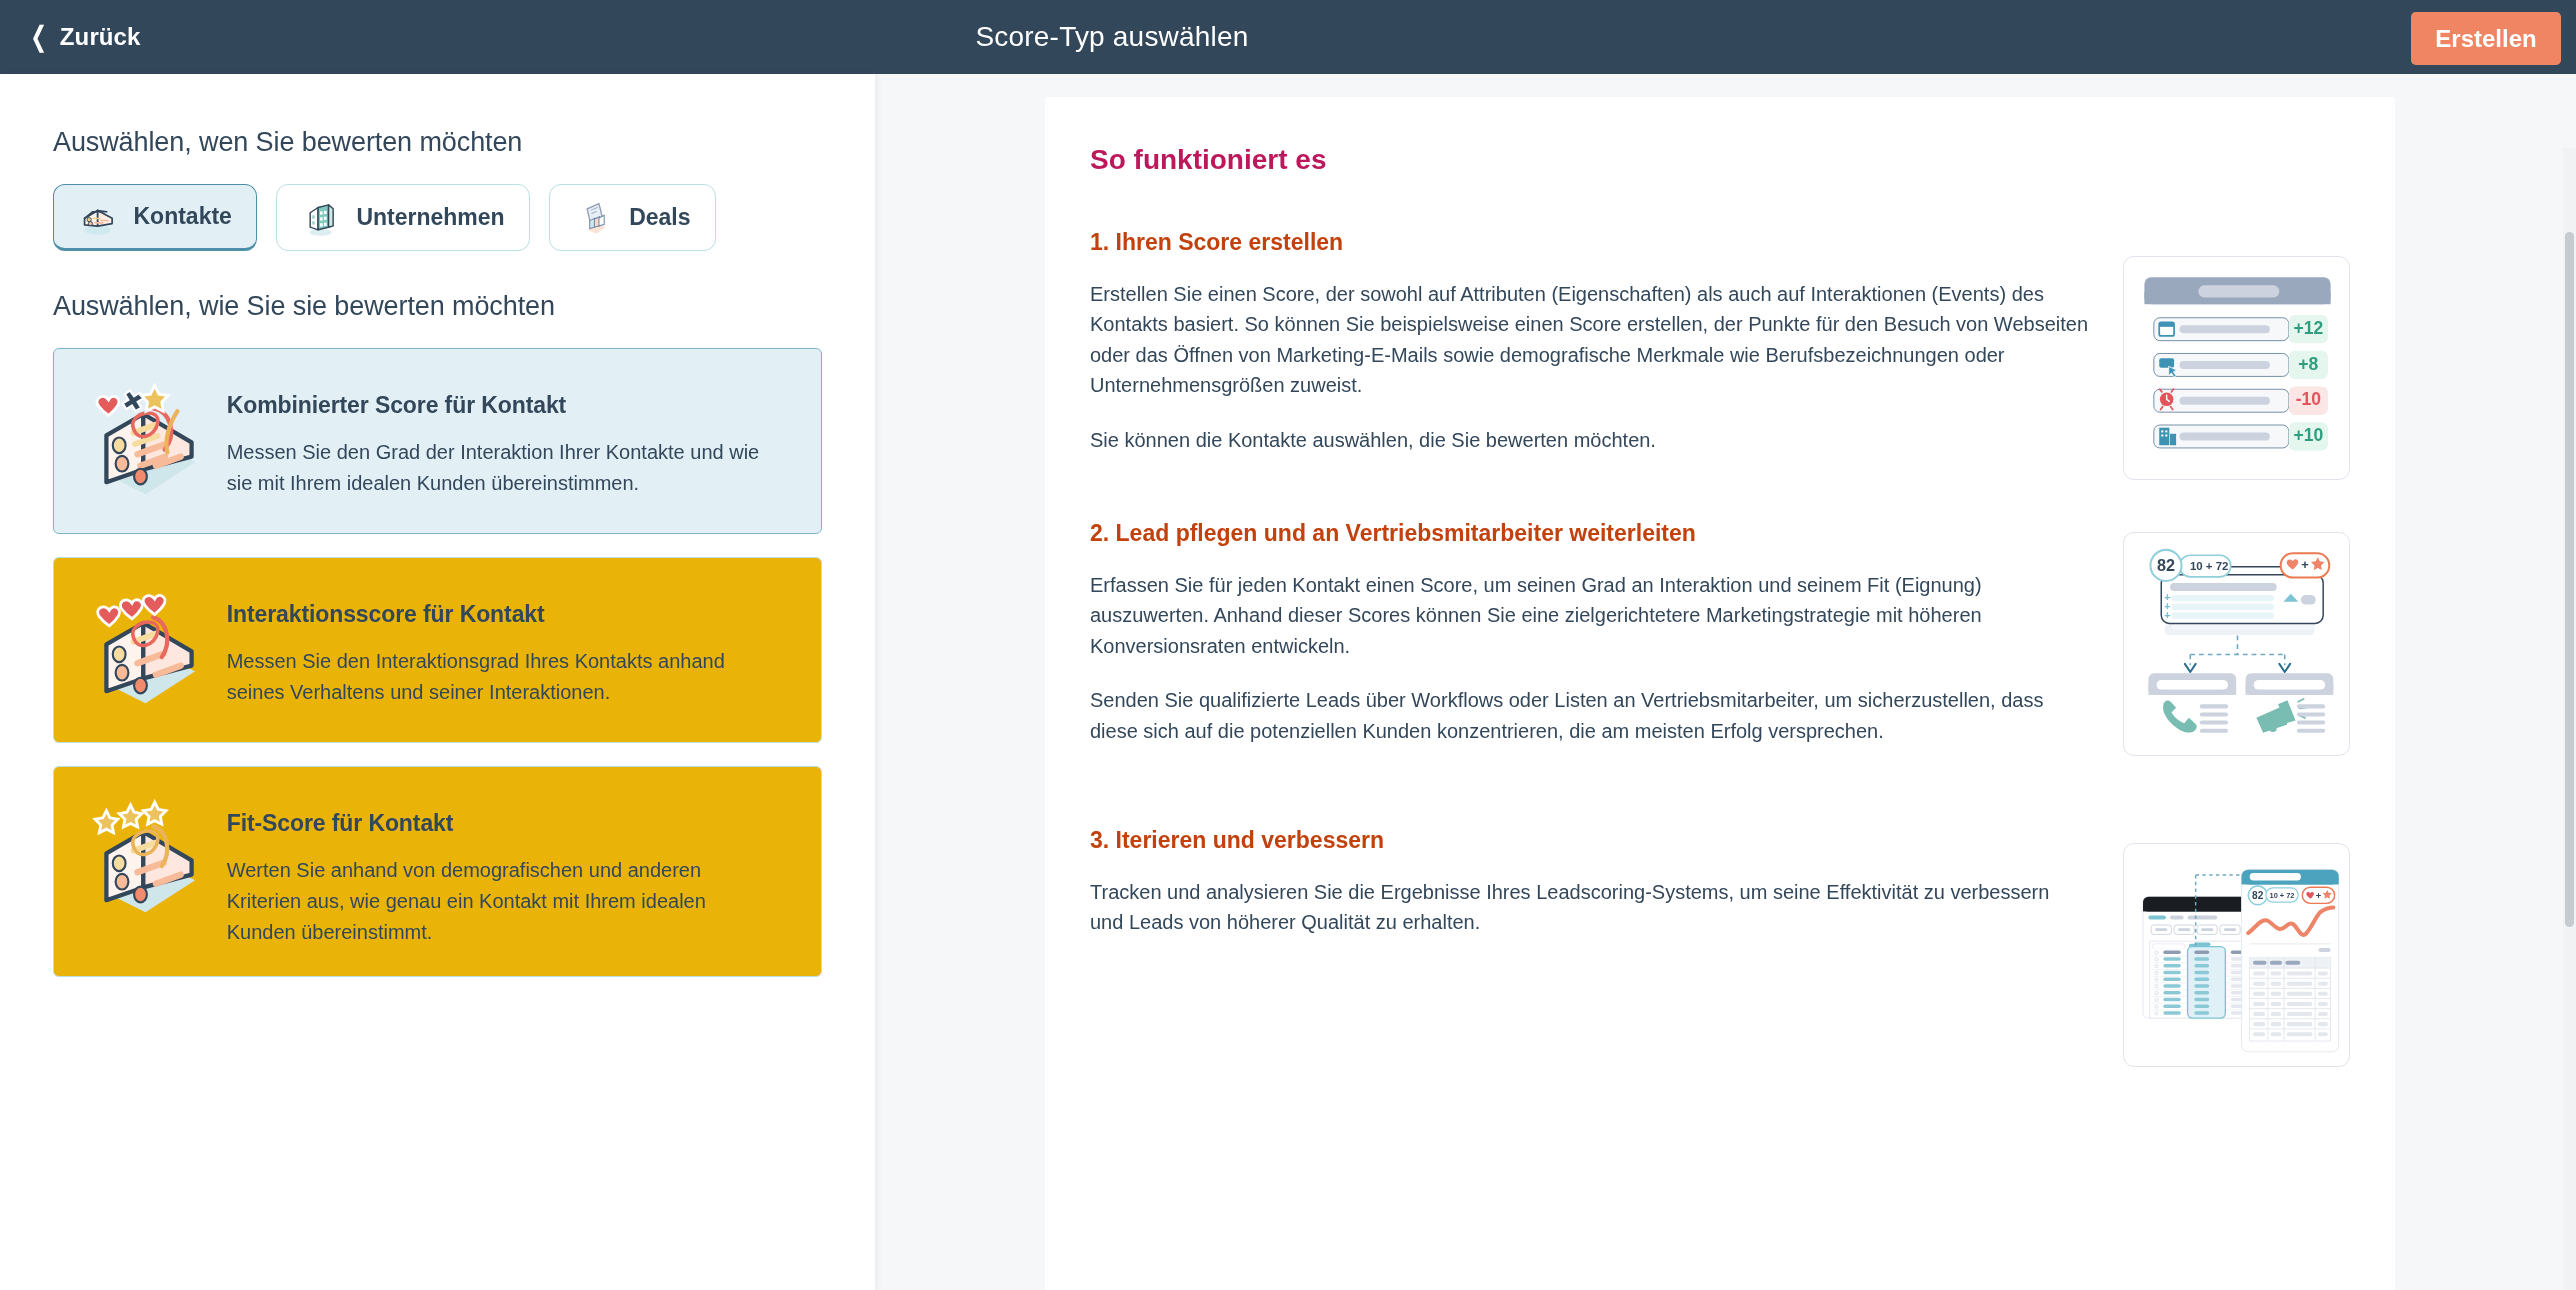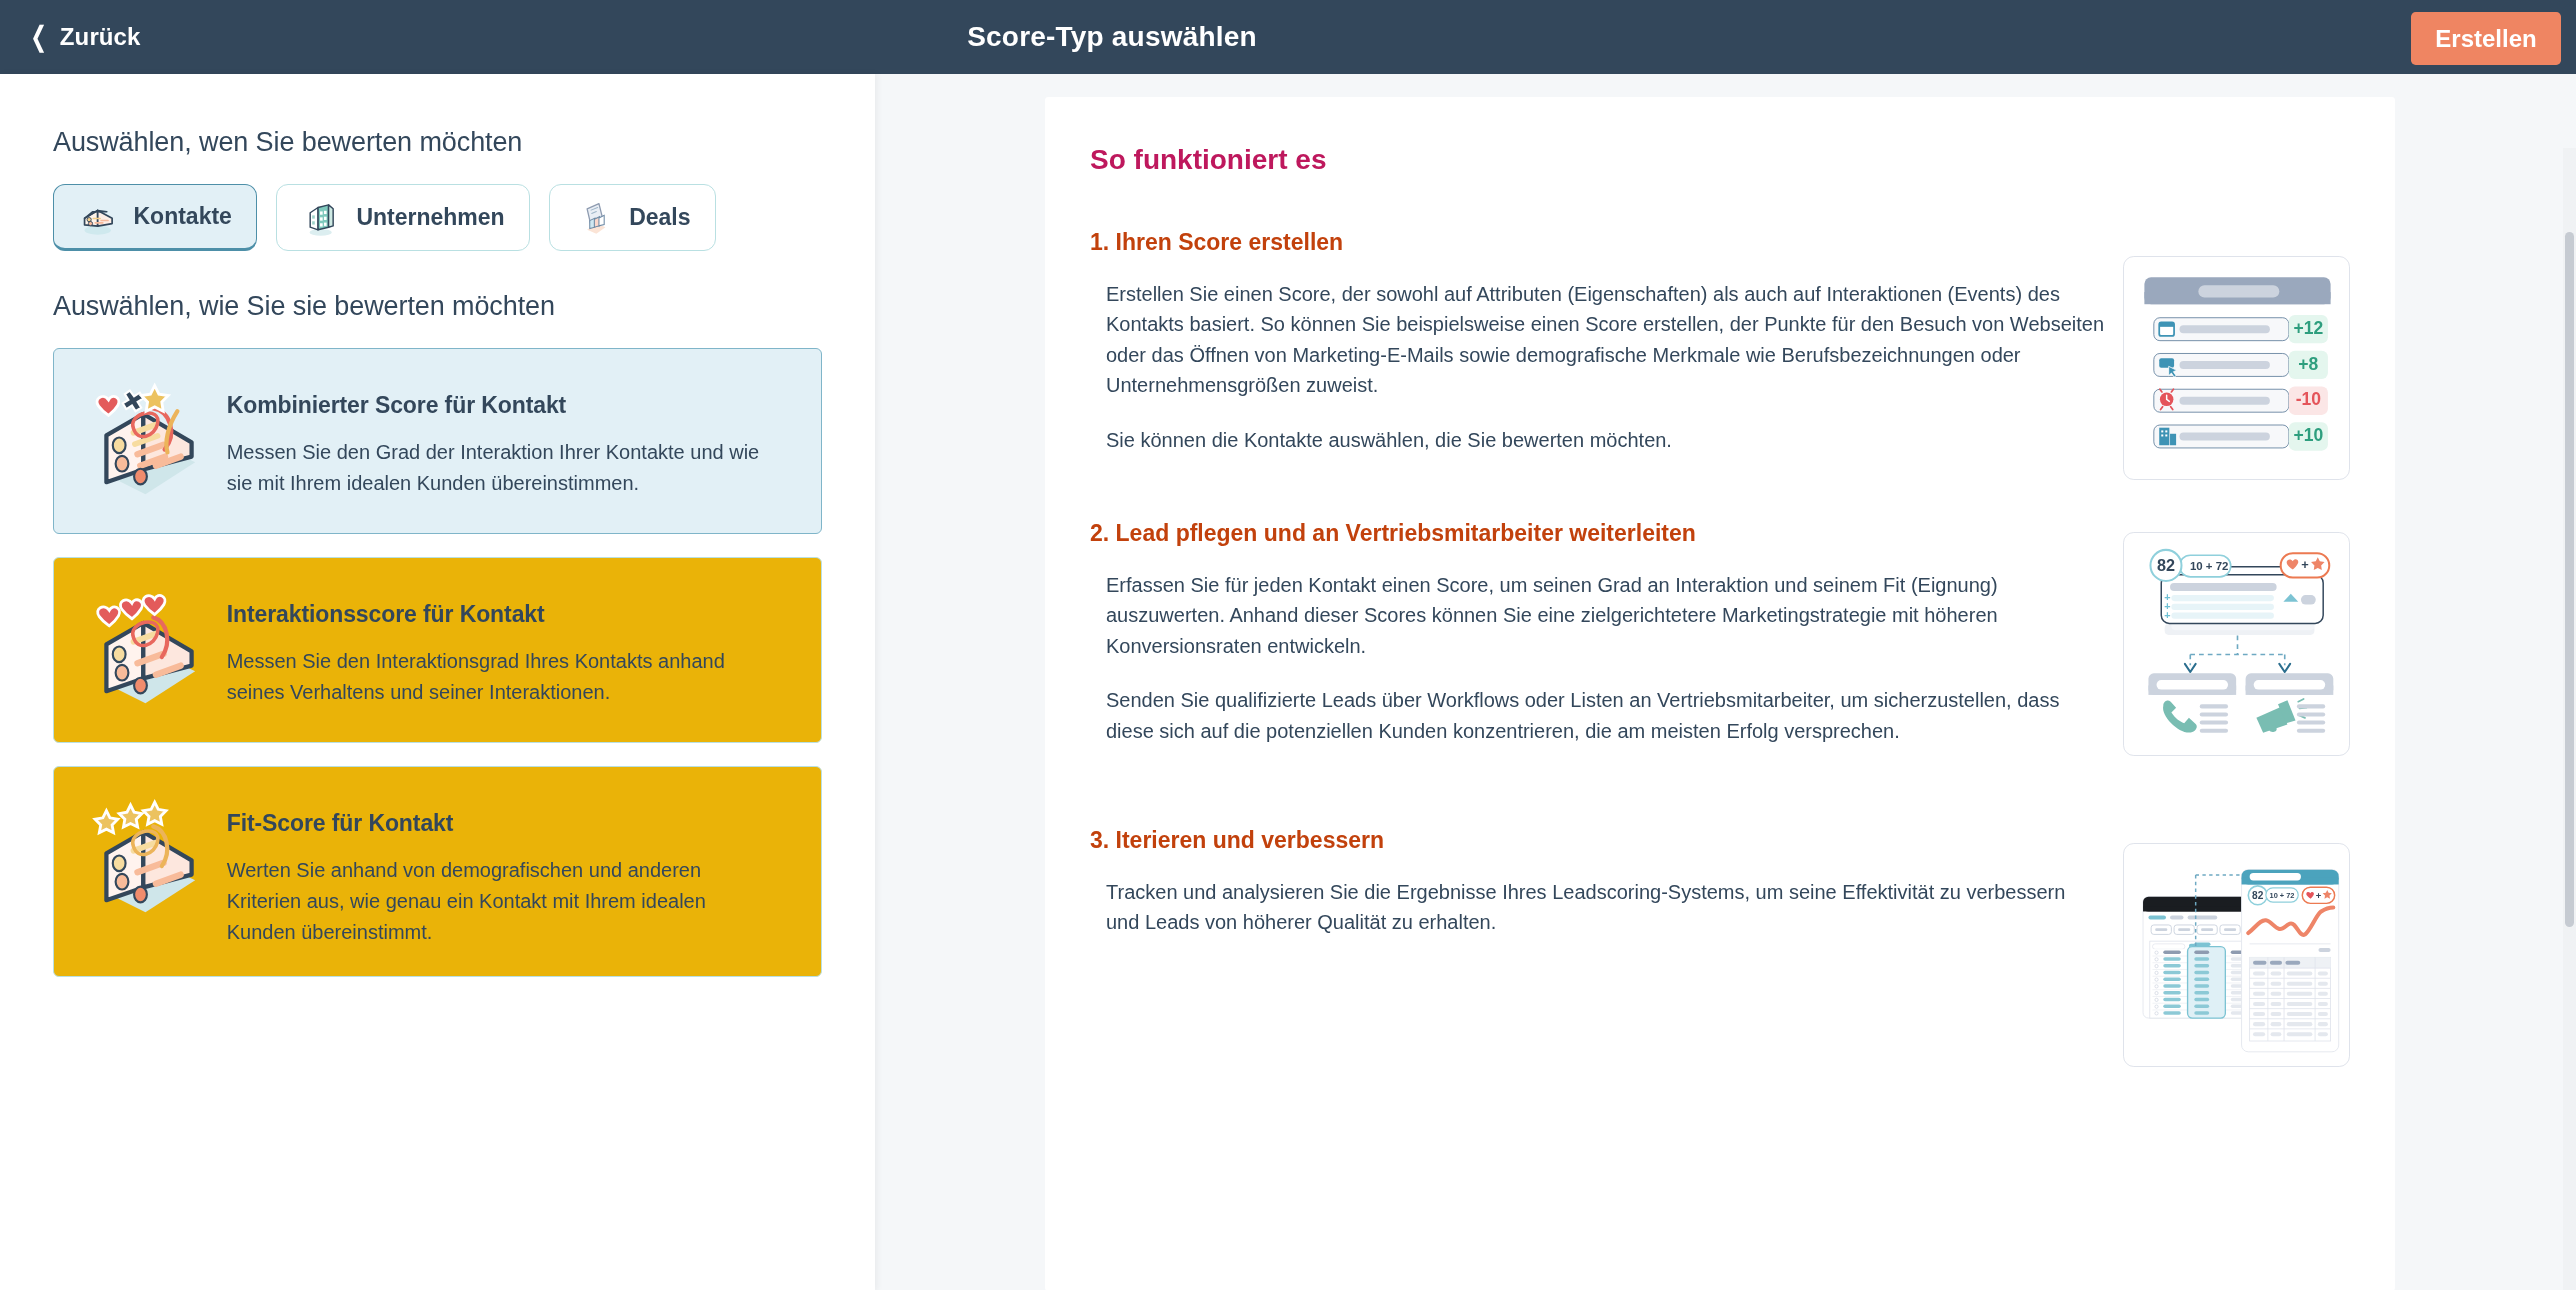--- a/index.html
+++ b/index.html
@@ -22,21 +22,21 @@
     padding: 0 12px; cursor: pointer; color: #ffffff;
   }
   #back-btn .chev {
     font-size: 28px; line-height: 1; font-weight: 400;
     display: inline-block; transform: scaleX(0.72);
   }
   #back-btn .lbl { font-size: 24px; font-weight: 700; letter-spacing: 0.1px; }
   #topbar-title {
     position: absolute; left: 0; top: 0; width: 2224px; height: 74px;
     display: flex; align-items: center; justify-content: center;
-    color: #ffffff; font-size: 28px; font-weight: 700; letter-spacing: 0.2px;
+    color: #ffffff; font-size: 28px; font-weight: 400; letter-spacing: 0.2px;
     pointer-events: none;
   }
   #create-btn {
     position: absolute; right: 15px; top: 12px;
     width: 150px; height: 53px; border-radius: 4.7px;
     background: #ef8562; color: #ffffff;
     display: flex; align-items: center; justify-content: center;
     font-size: 24px; font-weight: 700; cursor: pointer; border: none;
     font-family: "Liberation Sans", sans-serif;
   }
@@ -95,21 +95,21 @@
   #right-card {
     position: absolute; left: 1045px; top: 23px;
     width: 1350px; height: 1194px;
     background: #ffffff; border-radius: 3.4px;
     padding: 47px 45px 0 45px; overflow: hidden;
   }
   #hiw-title { font-size: 28px; font-weight: 700; color: #be185d; margin-bottom: 53px; }
 
   .step { position: relative; margin-bottom: 40px; }
   .step-h { font-size: 23px; font-weight: 700; color: #c2410c; margin-bottom: 23px; }
-  .step-body { width: 998px; margin-left: 16px; }
+  .step-body { width: 998px; }
   .step-p { font-size: 20px; line-height: 1.52; color: #33475b; margin-bottom: 24px; }
   .step-p:last-child { margin-bottom: 0; }
 
   .illus {
     position: absolute; right: 0;
     width: 227px; height: 224px;
     border: 0.9px solid #dfe3eb; border-radius: 10.8px;
     background: #ffffff; overflow: hidden;
   }
   #illus1 { top: 27px; }

